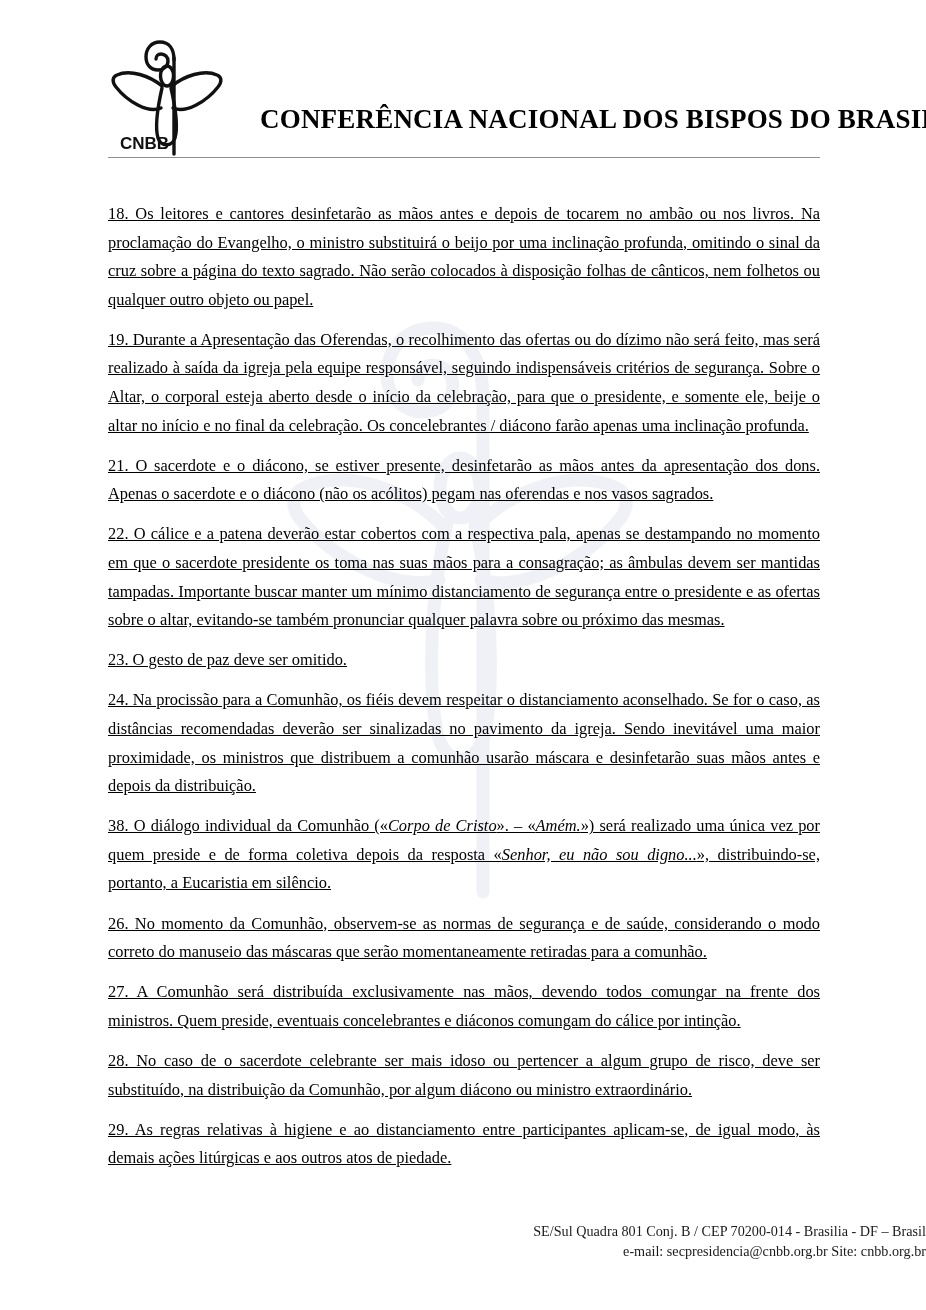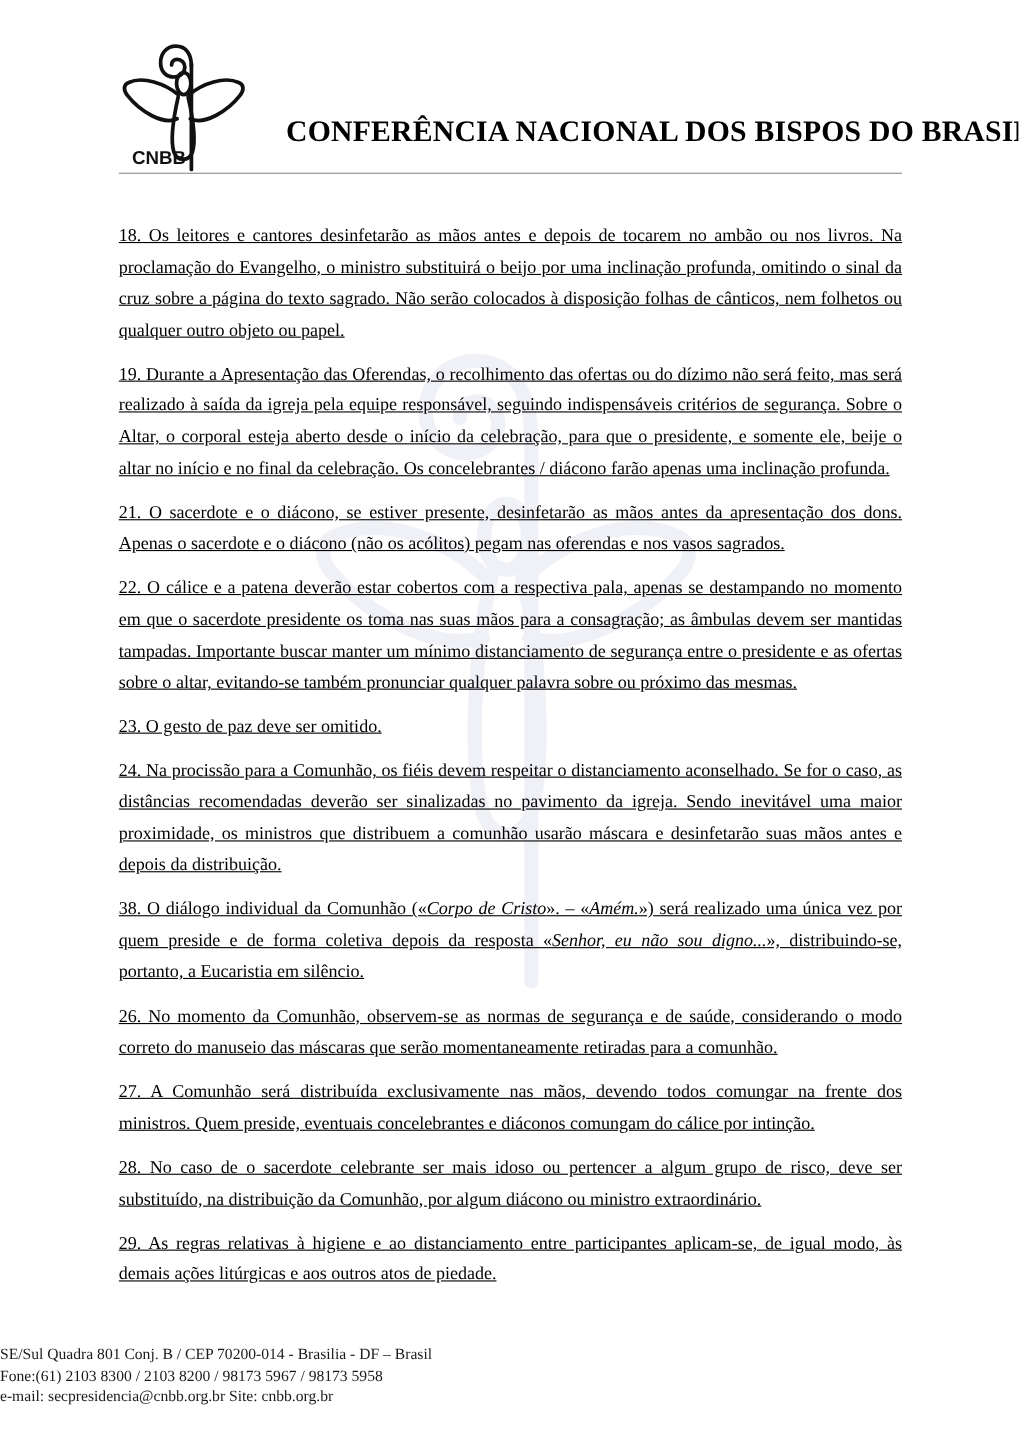--- a/index.html
+++ b/index.html
@@ -98,21 +98,21 @@
   }
   p.para:last-child { margin-bottom: 0; }
   .it { font-style: italic; }
 
   
   .footer {
     position: absolute;
     left: 0;
     top: 1222px;
     width: 926px;
-    text-align: left;
+    text-align: right;
   }
   .footer-line {
     font-size: 14.2px;
     line-height: 19.5px;
     color: #1a1a1a;
     white-space: nowrap;
   }
 </style>
 </head>
 <body>
@@ -186,18 +186,17 @@
         <p class="para"><span>24. Na procissão para a Comunhão, os fiéis devem respeitar o distanciamento aconselhado. Se for o caso, as distâncias recomendadas deverão ser sinalizadas no pavimento da igreja. Sendo inevitável uma maior proximidade, os ministros que distribuem a comunhão usarão máscara e desinfetarão suas mãos antes e depois da distribuição.</span></p>
         <p class="para"><span>38. O diálogo individual da Comunhão («</span><span class="it">Corpo de Cristo</span><span>». – «</span><span class="it">Amém.</span><span>») será realizado uma única vez por quem preside e de forma coletiva depois da resposta «</span><span class="it">Senhor, eu não sou digno...</span><span>», distribuindo-se, portanto, a Eucaristia em silêncio.</span></p>
         <p class="para"><span>26. No momento da Comunhão, observem-se as normas de segurança e de saúde, considerando o modo correto do manuseio das máscaras que serão momentaneamente retiradas para a comunhão.</span></p>
         <p class="para"><span>27. A Comunhão será distribuída exclusivamente nas mãos, devendo todos comungar na frente dos ministros. Quem preside, eventuais concelebrantes e diáconos comungam do cálice por intinção.</span></p>
         <p class="para"><span>28. No caso de o sacerdote celebrante ser mais idoso ou pertencer a algum grupo de risco, deve ser substituído, na distribuição da Comunhão, por algum diácono ou ministro extraordinário.</span></p>
         <p class="para"><span>29. As regras relativas à higiene e ao distanciamento entre participantes aplicam-se, de igual modo, às demais ações litúrgicas e aos outros atos de piedade.</span></p>
       </div>
 
     <div class="footer">
       <div class="footer-line">SE/Sul Quadra 801 Conj. B / CEP 70200-014 - Brasilia - DF – Brasil</div>
-      <div class="footer-line">Fone:(61) 2103 8300 / 2103 8200 / 98173 5967 / 98173 5958</div>
       <div class="footer-line">e-mail: secpresidencia@cnbb.org.br   Site: cnbb.org.br</div>
     </div>
 
   </div>
 </div>
 
 </body></html>

